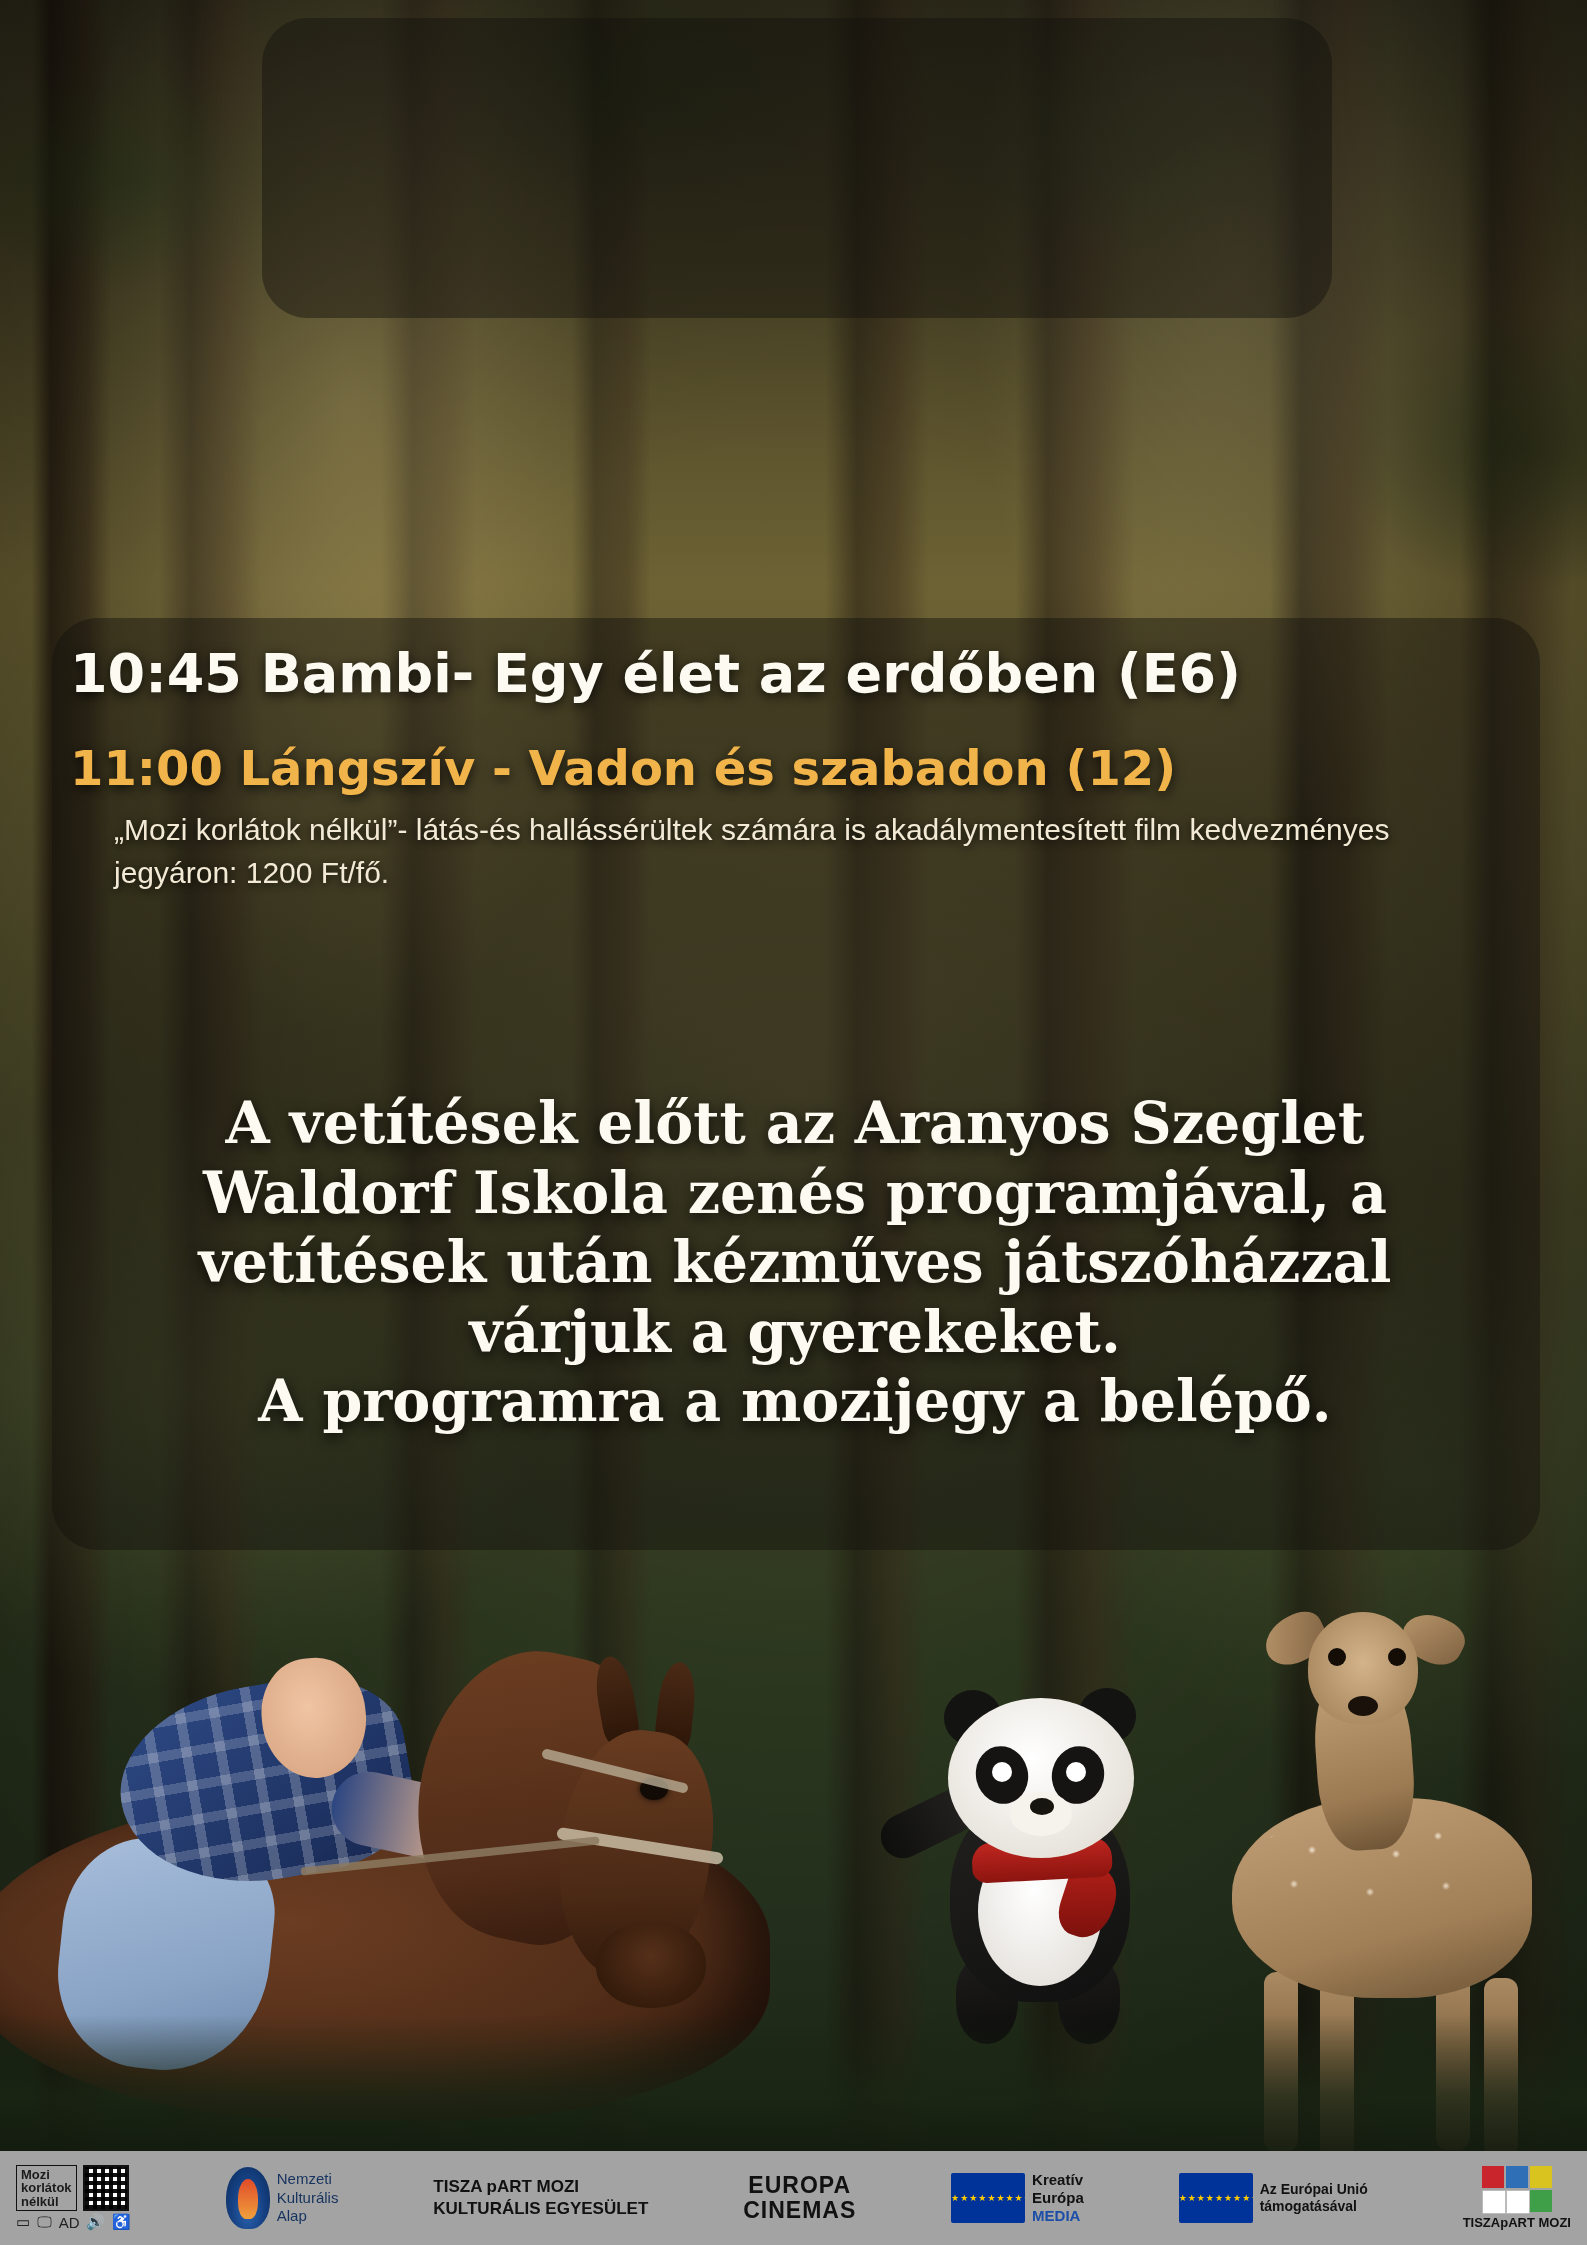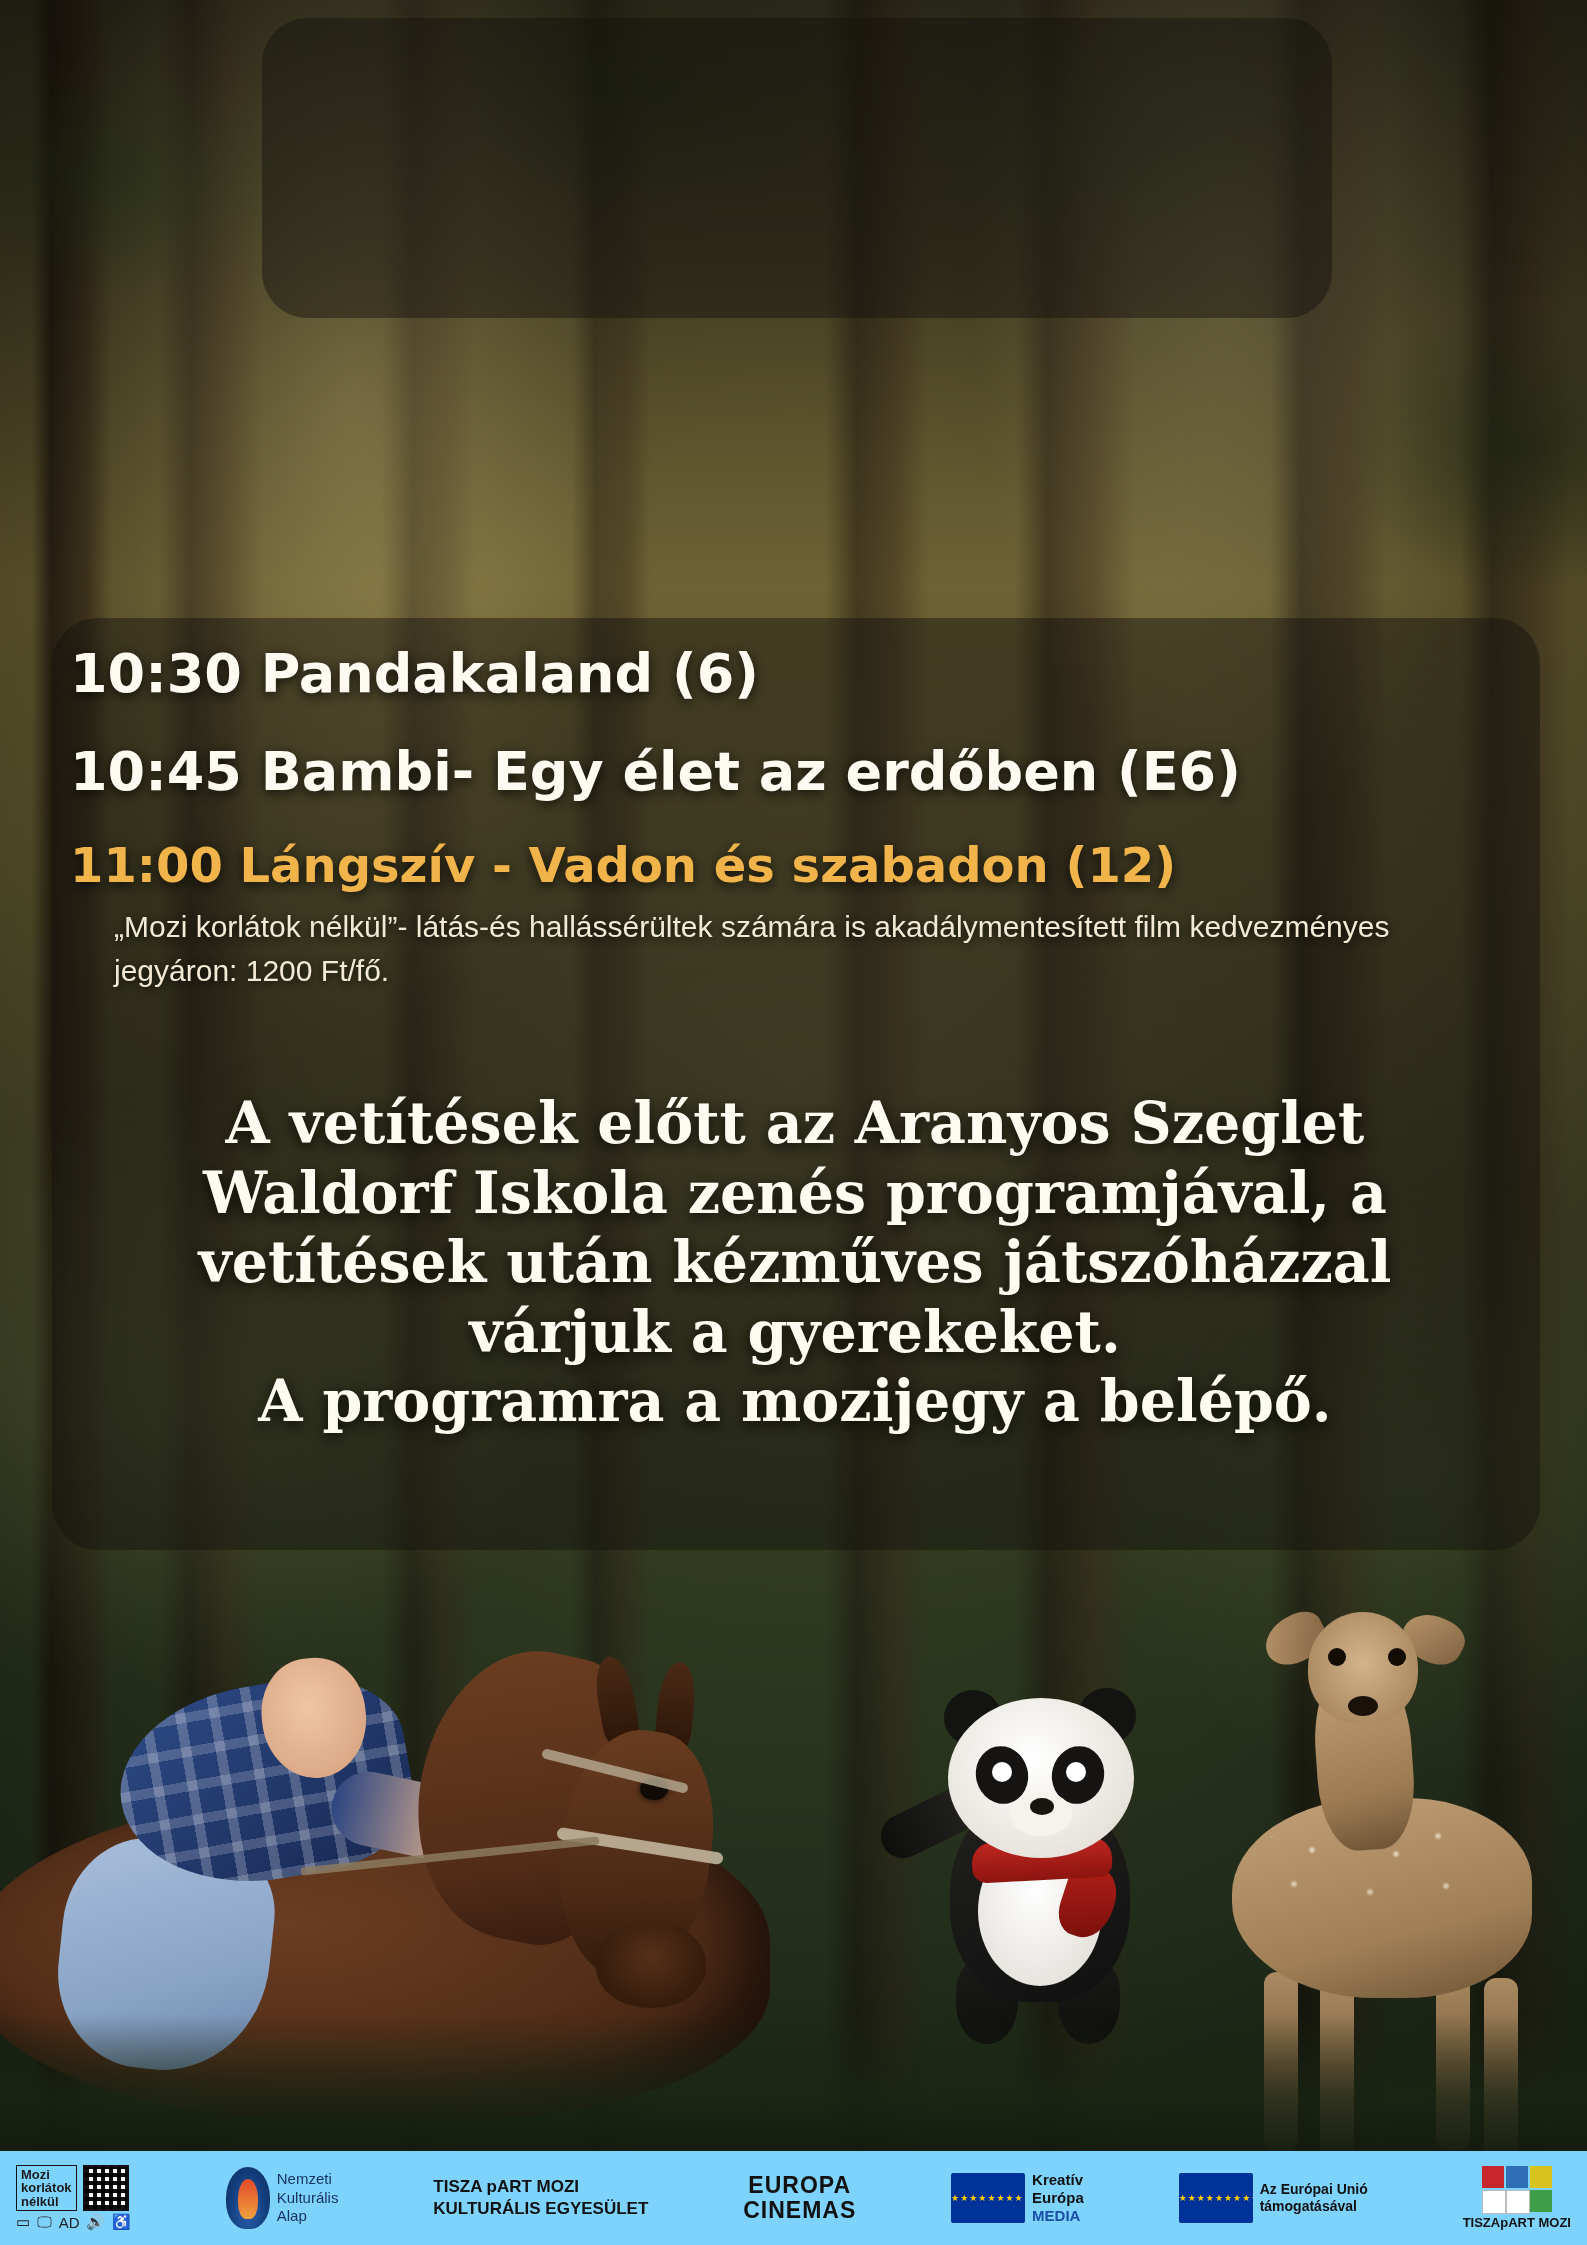--- a/index.html
+++ b/index.html
@@ -467,21 +467,21 @@
     background: linear-gradient(180deg, rgba(30,44,22,0) 0%, rgba(26,38,20,0.75) 55%, rgba(18,26,14,0.95) 100%);
   }
 
   
   .footer {
     position: absolute;
     left: 0;
     bottom: 0;
     width: 1587px;
     height: 94px;
-    background: #7dd3fc;
+    background: #a3a3a3;
     display: flex;
     align-items: center;
     justify-content: space-between;
     padding: 0 16px;
     box-sizing: border-box;
   }
   .logo {
     display: flex;
     align-items: center;
     gap: 7px;
@@ -596,21 +596,20 @@
   <div class="bg-layer bg-foliage"></div>
   <div class="bg-layer bg-light"></div>
   <div class="bg-layer bg-vignette"></div>
 
   <div class="panel" id="panel-title"></div>
 
 
   <div class="panel" id="panel-body"></div>
 
   <div class="screenings">
-    <div class="screening">10:30 Pandakaland (6)</div>
     <div class="screening">10:45 Bambi- Egy élet az erdőben (E6)</div>
     <div class="screening highlight">11:00  Lángszív - Vadon és szabadon (12)</div>
     <div class="note">„Mozi korlátok nélkül”- látás-és hallássérültek számára is akadálymentesített film kedvezményes jegyáron: 1200 Ft/fő.</div>
   </div>
 
   <div class="big-text">
     <div>A vetítések előtt az Aranyos Szeglet</div>
     <div>Waldorf Iskola zenés programjával, a</div>
     <div>vetítések után kézműves játszóházzal</div>
     <div>várjuk a gyerekeket.</div>

